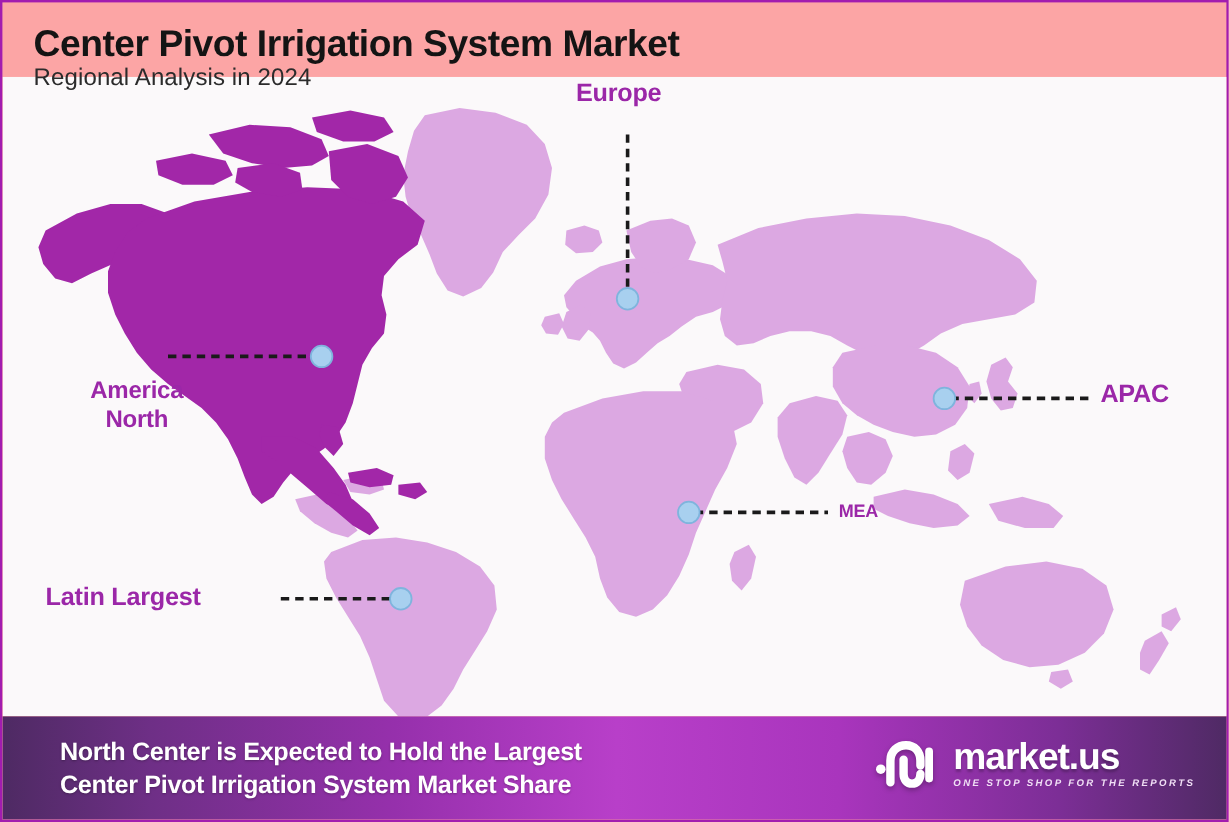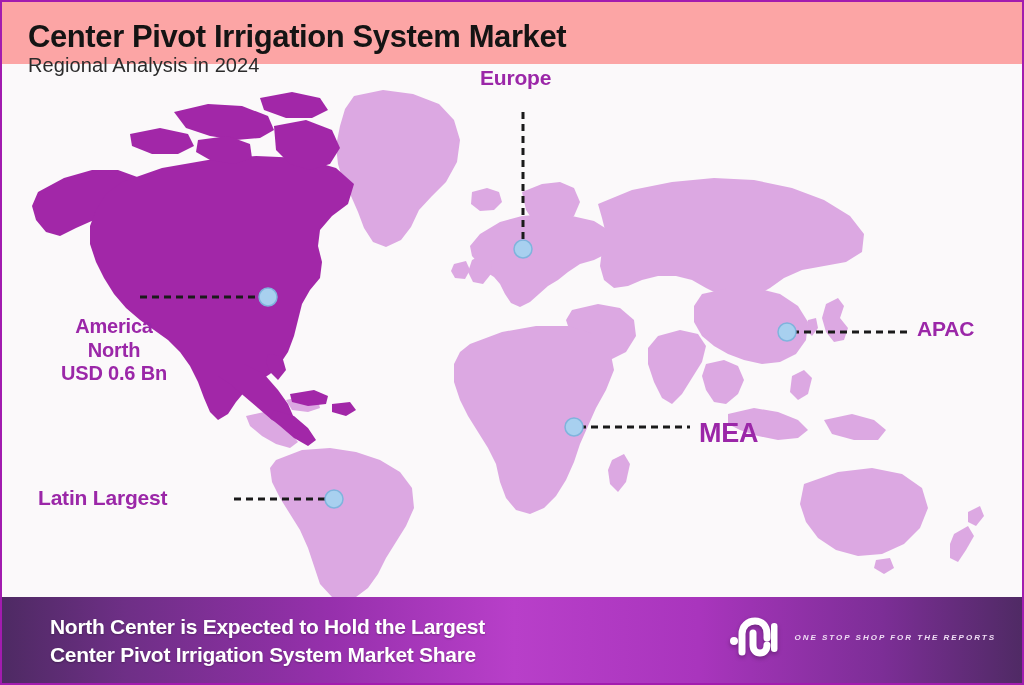--- a/index.html
+++ b/index.html
@@ -32,21 +32,21 @@
   #world-map { display: block; width: 1024px; height: 533px; }
 
   
   .region-label {
     position: absolute; z-index: 35;
     color: #9b27a8; font-weight: bold; line-height: 1.18;
     letter-spacing: -0.2px; white-space: nowrap;
   }
   #label-europe { left: 478px; top: 64px; font-size: 21px; }
   #label-apac   { left: 915px; top: 315px; font-size: 21px; }
-  #label-mea    { left: 697px; top: 416px; font-size: 27px; }
+  #label-mea    { left: 697px; top: 416px; font-size: 15px; }
   #label-latam  { left: 36px; top: 484px; font-size: 21px; }
   #label-na {
     left: 38px; top: 313px; font-size: 20px; text-align: center; width: 148px;
     white-space: normal;
   }
   #label-na .na-line { display: block; }
 
   
   #overlay-svg { position: absolute; left: 0; top: 0; width: 1024px; height: 685px; z-index: 30; }
 
@@ -210,35 +210,35 @@
 
   <div class="region-label" id="label-apac">APAC</div>
 
   <div class="region-label" id="label-mea">MEA</div>
 
   <div class="region-label" id="label-latam">Latin Largest</div>
 
   <div class="region-label" id="label-na">
     <span class="na-line">America</span>
     <span class="na-line">North</span>
-    <span class="na-line">USD 0.6 Bn</span>
   </div>
 
   <div id="footer">
     <div id="footer-text">
       <span class="f-line">North Center is Expected to Hold the Largest</span>
       <span class="f-line">Center Pivot Irrigation System Market Share</span>
     </div>
 
     <div id="logo">
       <svg id="logo-mark" viewBox="0 0 54 44" xmlns="http://www.w3.org/2000/svg">
         <circle cx="5" cy="27" r="4" fill="#ffffff"></circle>
         <path d="M13 38 L13 20 C13 12 19 7 26 7 C33 7 38 12 38 20 L38 24" stroke="#ffffff" stroke-width="7" fill="none" stroke-linecap="round"></path>
         <path d="M24 19 L24 31 C24 36 27 39 31 39 C35 39 38 36 38 31" stroke="#ffffff" stroke-width="7" fill="none" stroke-linecap="round"></path>
         <rect x="42" y="9" width="6.5" height="29" rx="3.2" fill="#ffffff"></rect>
       </svg>
       <div id="logo-text-wrap">
+        <div id="logo-word">market.us</div>
         <div id="logo-tagline">ONE STOP SHOP FOR THE REPORTS</div>
       </div>
     </div>
   </div>
 
 </div>
 
 </body></html>

